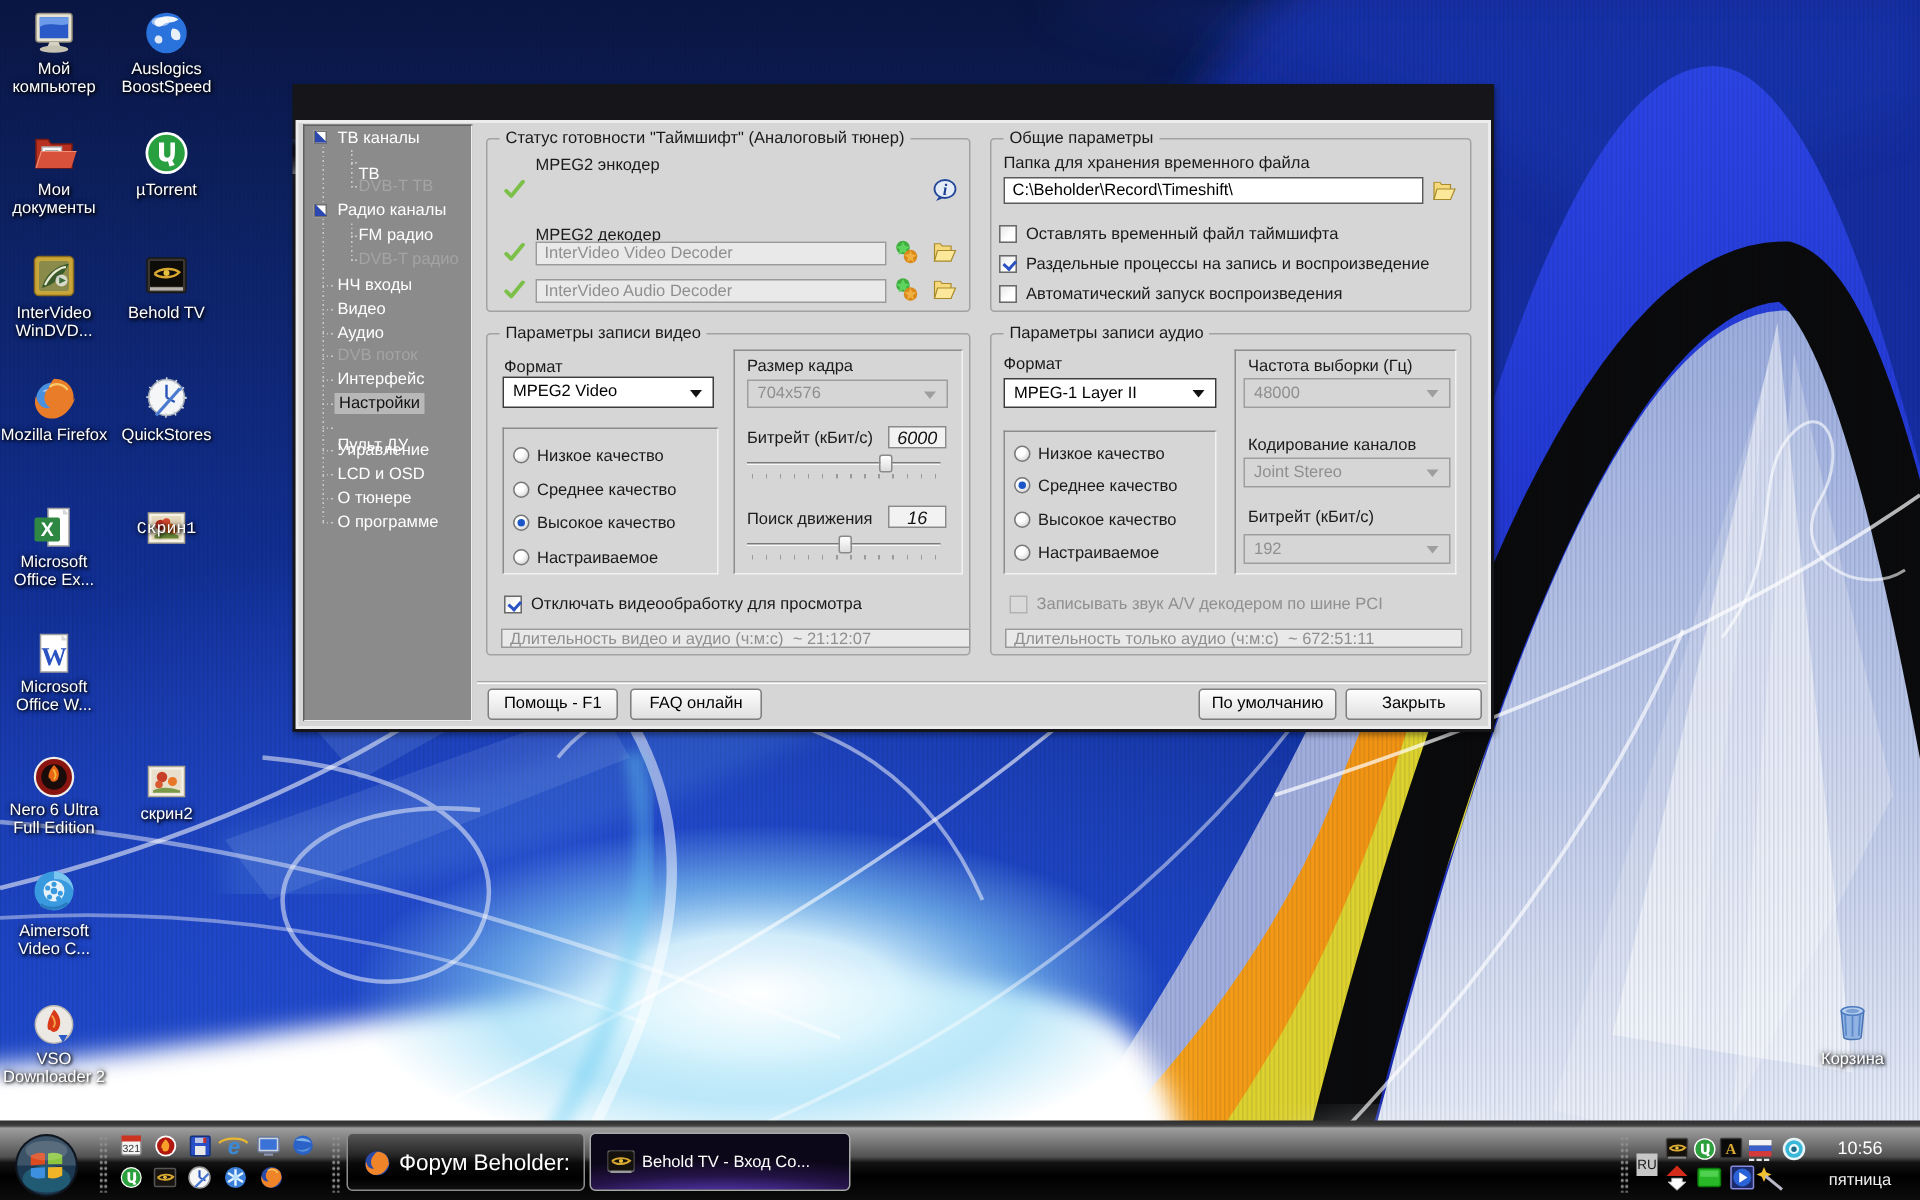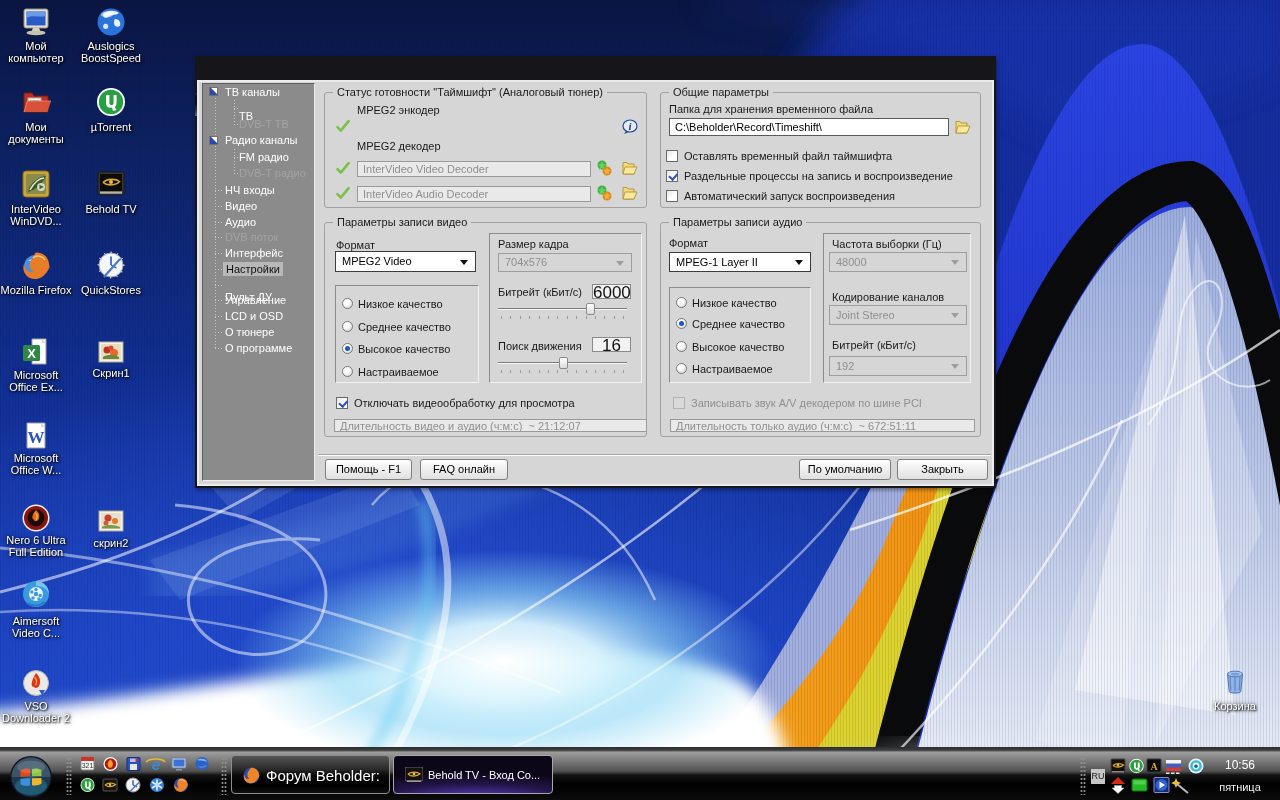--- a/index.html
+++ b/index.html
@@ -24,21 +24,21 @@
 .combo{position:absolute;background:#fff;border:1px solid #3c3c3c;color:#000;font-size:11px;padding:0 6px;white-space:nowrap;}
 .combo .arr{position:absolute;right:7px;top:50%;margin-top:-2px;width:0;height:0;border-left:4px solid transparent;border-right:4px solid transparent;border-top:5px solid #111;}
 .combo.dis{background:transparent;border:1px solid #9e9e9e;color:#8f8f8f;}
 .combo.dis .arr{border-top-color:#9e9e9e;}
 .panel{position:absolute;border:1px solid;border-color:#8c8c8c #f2f2f2 #f2f2f2 #8c8c8c;}
 .radio{position:absolute;width:11px;height:11px;border-radius:50%;border:1px solid #787878;background:radial-gradient(circle at 35% 30%,#fff 35%,#dcdcdc 75%,#bdbdbd 100%);}
 .radio.on::after{content:"";position:absolute;left:2px;top:2px;width:5px;height:5px;border-radius:50%;background:#1b56c8;}
 .cb{position:absolute;width:12px;height:12px;border:1px solid #6a6a6a;background:linear-gradient(135deg,#e7e7e7,#fff 60%);}
 .cb.chk::after{content:"";position:absolute;left:1.5px;top:2px;width:6px;height:3.5px;border-left:2px solid #2b52c4;border-bottom:2px solid #2b52c4;transform:rotate(-48deg);}
 .cb.dis{border-color:#b2b2b2;background:#d9d9d9;}
-.vbox{position:absolute;background:#f2f2f2;border:1px solid #8a8a8a;font-size:17px;color:#111;text-align:center;}
+.vbox{position:absolute;background:#f2f2f2;border:1px solid #8a8a8a;font-size:12px;color:#111;text-align:center;font-style:italic;}
 .track{position:absolute;height:2px;background:#7a7a7a;border-bottom:1px solid #f8f8f8;}
 .thumb{position:absolute;width:9px;height:12px;background:linear-gradient(180deg,#fff,#dcdcdc);border:1px solid #8a8a8a;border-radius:2px;}
 .ticks{position:absolute;height:3px;background-image:repeating-linear-gradient(90deg,#9a9a9a 0 1px,transparent 1px 9.4px);}
 .tcb{position:absolute;width:9px;height:9px;background:#fff;border:1px solid #707070;}
 .tcb::after{content:"";position:absolute;left:0;bottom:0;width:0;height:0;border-bottom:8px solid #2a48b0;border-right:8px solid transparent;}
 .tstub{position:absolute;height:1px;background-image:repeating-linear-gradient(90deg,#c9c9c9 0 1px,transparent 1px 3px);}
 .btn{position:absolute;height:21px;background:linear-gradient(180deg,#fefefe,#ececec 60%,#e0e0e0);border:1px solid #7e7e7e;border-radius:3px;font-size:11px;color:#000;text-align:center;line-height:19px;}
 #tb{position:absolute;left:0;top:747px;width:1280px;height:53px;background:linear-gradient(180deg,#2e2e2e 0,#3c3c3c 3px,#5a5a5a 4px,#9e9e9e 5px,#8e8e8e 9px,#6e6e6e 17px,#525252 24px,#343434 26px,#131313 28px,#000 37px,#0c0c0c 53px);}
 .tbtn{position:absolute;top:8px;height:39px;border-radius:4px;font-size:11px;color:#fff;}
 .tray{position:absolute;font-size:11px;color:#fff;}
@@ -207,21 +207,21 @@
       </svg></div>
 <div class="lbl" style="left:-9px;top:370px;">Microsoft<br>Office Ex...</div>
 <div class="icn" style="left:95px;top:336px;"><svg width="32" height="32" viewBox="0 0 32 32">
         <rect x="4" y="6" width="24" height="20" fill="#f6f2e8" stroke="#b0a890"></rect>
         <rect x="6" y="8" width="20" height="16" fill="#e8dcc0"></rect>
         <circle cx="12" cy="14" r="3.5" fill="#c03020"></circle>
         <circle cx="19" cy="17" r="4" fill="#e86a20"></circle>
         <circle cx="16" cy="12" r="2.5" fill="#d84a30"></circle>
         <path d="M8 21 C12 18 20 19 24 21 L24 23 L8 23 Z" fill="#6a8a3a"></path>
       </svg></div>
-<div class="lbl" style="left:66px;top:368px;">Скрин1</div>
+<div class="lbl" style="left:66px;top:348px;font-family:Liberation Mono, monospace;">Скрин1</div>
 <div class="icn" style="left:20px;top:420px;"><svg width="32" height="32" viewBox="0 0 32 32">
         <path d="M7 3 L25 3 L25 28 L7 28 Z" fill="#fff" stroke="#a0a0a0"></path>
         <path d="M21 3 L25 7 L21 7 Z" fill="#d8d8d8"></path>
         <text x="16" y="23" font-size="17" font-weight="bold" fill="#2a52c0" text-anchor="middle" font-family="Liberation Serif">W</text>
       </svg></div>
 <div class="lbl" style="left:-9px;top:453px;">Microsoft<br>Office W...</div>
 <div class="icn" style="left:20px;top:502px;"><svg width="32" height="32" viewBox="0 0 32 32">
         <circle cx="16" cy="16" r="13.5" fill="#f0eeea"></circle>
         <circle cx="16" cy="16" r="12" fill="#8a1410"></circle>
         <circle cx="16" cy="16" r="8.5" fill="#1a0c0a"></circle>
@@ -312,21 +312,21 @@
  <span class="glab">Статус готовности "Таймшифт" (Аналоговый тюнер)</span>
  <div class="lab" style="left:32px;top:11px;">MPEG2 энкодер</div>
  <svg class="chk" style="position:absolute;left:11px;top:27px;" width="14" height="13" viewBox="0 0 14 13">
           <path d="M1.5 7.2 L4.8 10.6 L12.6 1.2" stroke="#7cc04a" stroke-width="2.6" fill="none" stroke-linecap="round" stroke-linejoin="round"></path>
         </svg>
  <svg style="position:absolute;left:297px;top:26px;" width="16" height="15" viewBox="0 0 16 15">
           <ellipse cx="8" cy="7" rx="7" ry="6" fill="#e4ecf8" stroke="#24479a" stroke-width="1.2"></ellipse>
           <path d="M4 12 L2 15 L7 13 Z" fill="#24479a"></path>
           <text x="8" y="11" font-size="11" font-style="italic" font-weight="bold" font-family="Liberation Serif" fill="#1d3f8f" text-anchor="middle">i</text>
         </svg>
- <div class="lab" style="left:32px;top:47px;">MPEG2 декодер</div>
+ <div class="lab" style="left:32px;top:58px;">MPEG2 декодер</div>
  <svg class="chk" style="position:absolute;left:11px;top:69px;" width="14" height="13" viewBox="0 0 14 13">
           <path d="M1.5 7.2 L4.8 10.6 L12.6 1.2" stroke="#7cc04a" stroke-width="2.6" fill="none" stroke-linecap="round" stroke-linejoin="round"></path>
         </svg>
  <div class="fld" style="left:32px;top:68px;width:234px;height:16px;">InterVideo Video Decoder</div>
  <svg style="position:absolute;left:271px;top:67px;" width="17" height="16" viewBox="0 0 17 16">
           <circle cx="6" cy="5" r="4.5" fill="#3fae3f"></circle>
           <path d="M6 1 L7.5 4 L10.5 4.5 L8 6.5 L9 10 L6 8 L3 10 L4 6.5 L1.5 4.5 L4.5 4 Z" fill="#5ed45e"></path>
           <circle cx="11" cy="11" r="4.5" fill="#d98a1a"></circle>
           <path d="M11 7 L12 9.5 L15 10 L12.5 12 L13.5 15 L11 13.2 L8.5 15 L9.5 12 L7 10 L10 9.5 Z" fill="#f0b040"></path>
         </svg>
@@ -482,21 +482,21 @@
       <path d="M101 1.5 C106 1.5 108 5 107.5 8.5 C109 5 107 13 102 14.5 C97 16 93 11 94.5 7 C95 10 97 11 99 10.5 C97 9 96.5 5.5 98.5 3.5 C99 2.5 100 1.8 101 1.5" fill="#f08428"></path>
       <path d="M98.5 3.5 C100 2 104 2.5 105 5" fill="none" stroke="#f8c860" stroke-width="1"></path>
 </svg>
 <div class="tbtn" style="left:231px;width:159px;border:1px solid #8e8e8e;background:linear-gradient(180deg,#565656 0,#262626 38%,#0a0a0a 52%,#000 80%,#101010 100%);">
 <svg style="position:absolute;left:11px;top:11px;" width="17" height="17" viewBox="0 0 17 17">
         <circle cx="8.5" cy="8.5" r="8" fill="#2a4aa8"></circle>
         <path d="M8.5 .8 C14 .8 16.5 5 16 9 C17.5 5.5 15.5 14.5 9.5 16 C3.5 17.5 -0.5 12 1.2 7.5 C1.8 11 4 12.5 6.5 12 C4 10.5 3.5 6 6 3.5 C6.7 2.3 7.5 1.2 8.5 .8" fill="#f08428"></path>
       </svg>
 <span style="position:absolute;left:34px;top:0;line-height:39px;font-size:15px;">Форум Beholder: Про...</span>
 </div>
-<div class="tbtn" style="left:393px;width:160px;border:1px solid #a8a8a8;background:radial-gradient(ellipse 120% 95% at 50% 128%,#8a74e0 0%,#5336b0 22%,#241448 55%,#0c0718 88%);">
+<div class="tbtn" style="left:393px;width:174px;border:1px solid #a8a8a8;background:radial-gradient(ellipse 120% 95% at 50% 128%,#8a74e0 0%,#5336b0 22%,#241448 55%,#0c0718 88%);">
 <svg style="position:absolute;left:11px;top:11px;" width="18" height="16" viewBox="0 0 18 16">
         <rect x="0" y="0" width="18" height="14" rx="2" fill="#15110c" stroke="#6a6a6a"></rect>
         <path d="M3 7 C6 4.5 12 4.5 15 6.8 C12 9.5 6 10 3 7" fill="none" stroke="#d8a830" stroke-width="1.3"></path>
         <circle cx="9" cy="7" r="1.4" fill="#e8c040"></circle>
         <rect x="2" y="13.4" width="14" height="1.6" fill="#9a9a9a"></rect>
       </svg>
 <span style="position:absolute;left:34px;top:0;line-height:39px;font-size:11px;">Behold TV - Вход Со...</span>
 </div>
 <div class="tray" style="left:1091px;top:22px;width:14px;height:15px;background:#c6c6c6;color:#1a1a1a;font-size:9px;line-height:15px;text-align:center;">RU</div>
 <svg class="tray" style="left:1110px;top:11px;" width="95" height="16" viewBox="0 0 95 16">

